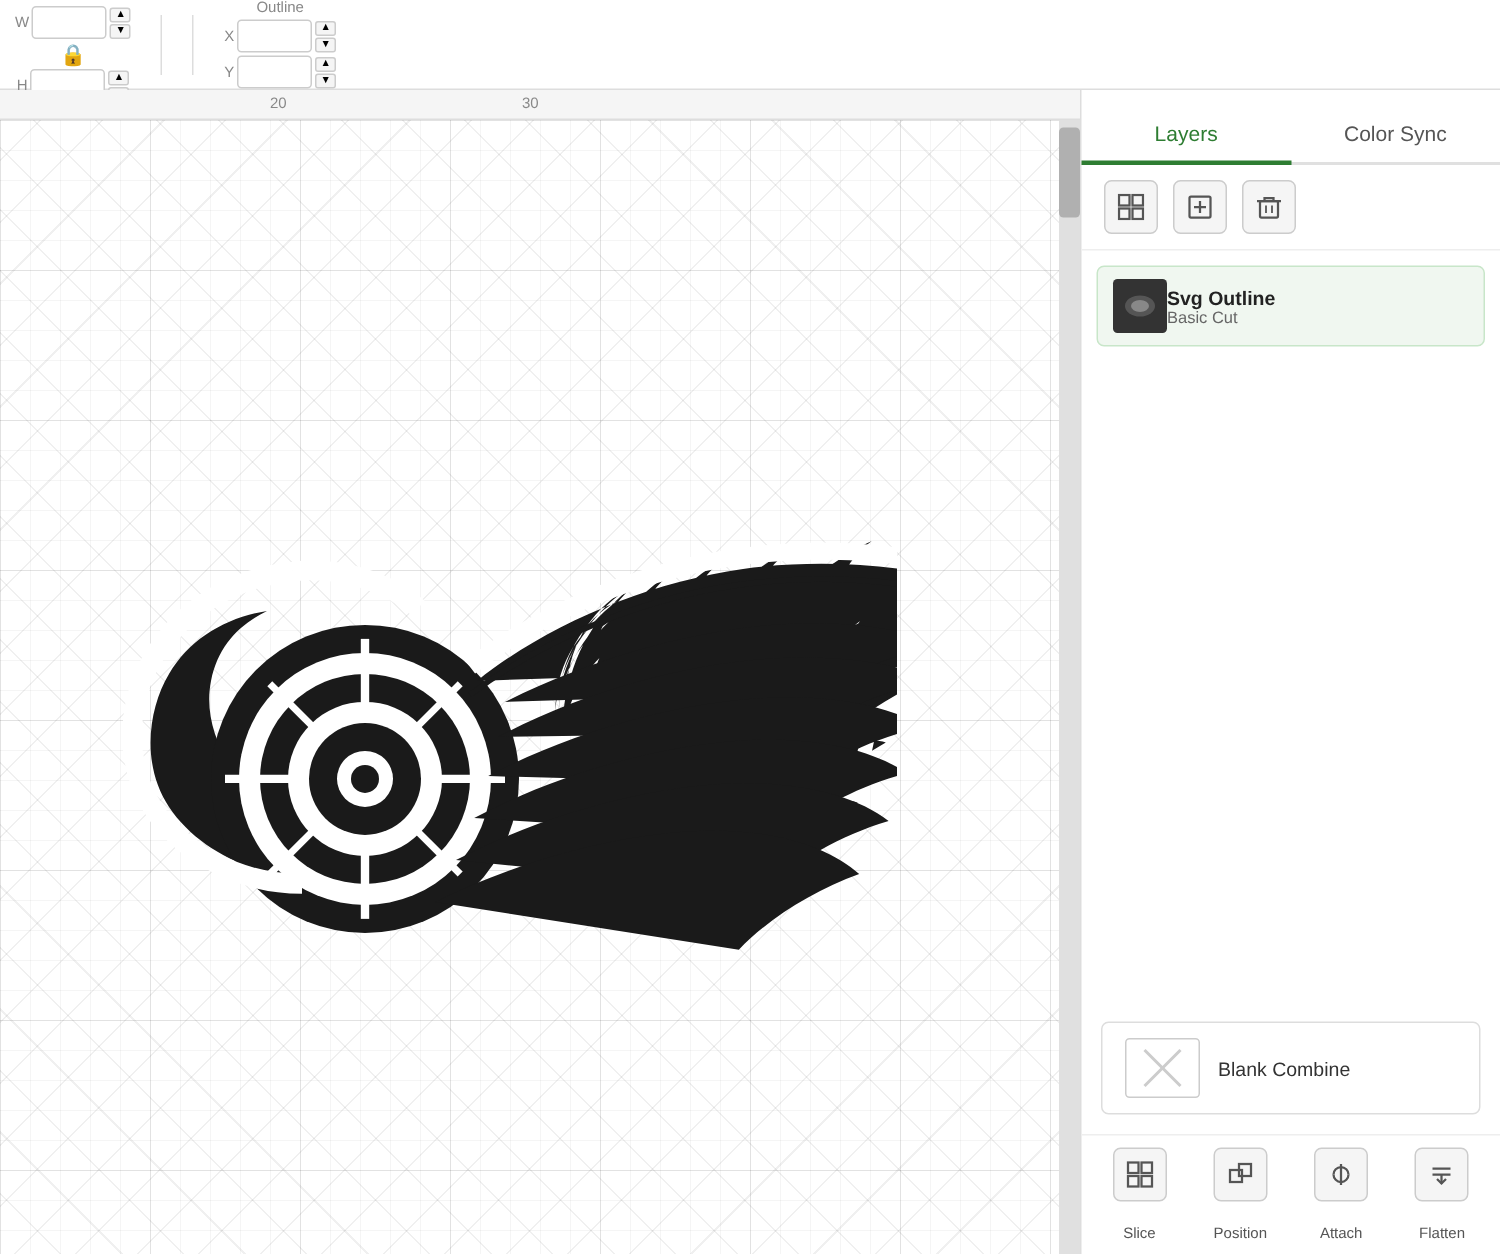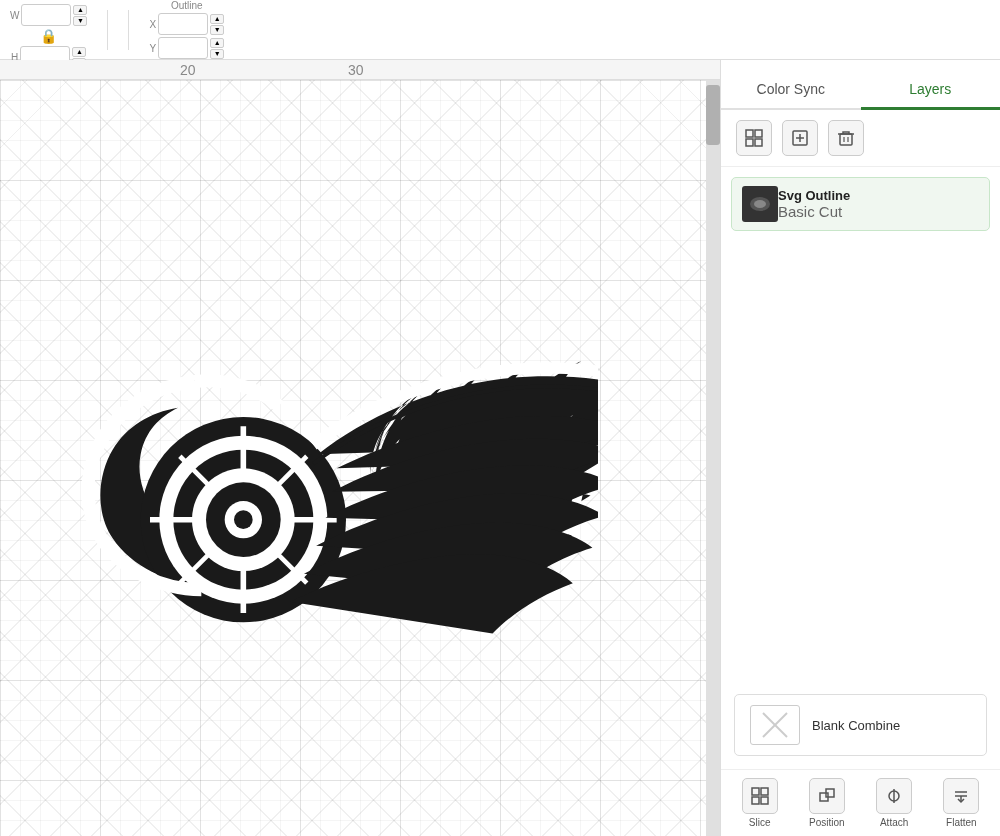--- a/index.html
+++ b/index.html
@@ -102,21 +102,21 @@
       left: 0;
       right: 0;
       height: 20px;
       background: #f5f5f5;
       border-bottom: 1px solid #ddd;
       display: flex;
       align-items: center;
       z-index: 10;
     }
     .ruler-num {
-      font-size: 14px;
+      font-size: 10px;
       color: #888;
       position: absolute;
     }
 
     
     .canvas-grid {
       position: absolute;
       top: 20px;
       left: 0;
       right: 14px;
@@ -260,21 +260,21 @@
     }
     .layer-info {
       flex: 1;
     }
     .layer-name {
       font-size: 13px;
       font-weight: 600;
       color: #222;
     }
     .layer-type {
-      font-size: 15px;
+      font-size: 11px;
       color: #666;
     }
 
     
     .canvas-card {
       display: flex;
       align-items: center;
       padding: 10px 15px;
       gap: 12px;
       border-top: 1px solid #eee;
@@ -310,21 +310,21 @@
     .panel-bottom-btns {
       display: flex;
       justify-content: space-around;
       padding: 8px 5px;
       border-top: 1px solid #eee;
     }
     .panel-bottom-btn {
       display: flex;
       flex-direction: column;
       align-items: center;
-      gap: 3px;
+      gap: 16px;
       cursor: pointer;
       justify-content: flex-end;
     }
     .panel-bottom-btn-icon {
       width: 36px;
       height: 36px;
       background: #f5f5f5;
       border: 1px solid #ccc;
       border-radius: 5px;
       display: flex;
@@ -448,22 +448,22 @@
     </div>
 
     <div class="scrollbar-v">
       <div class="scrollbar-thumb"></div>
     </div>
   </div>
 
   <div class="right-panel">
 
     <div class="panel-tabs">
+      <div class="panel-tab active">Layers</div>
       <div class="panel-tab">Color Sync</div>
-      <div class="panel-tab active">Layers</div>
     </div>
 
     <div class="panel-toolbar">
       <div class="panel-tool-btn">
         <svg width="18" height="18" viewBox="0 0 18 18">
           <rect x="1" y="1" width="7" height="7" fill="none" stroke="#555" stroke-width="1.5"></rect>
           <rect x="10" y="1" width="7" height="7" fill="none" stroke="#555" stroke-width="1.5"></rect>
           <rect x="1" y="10" width="7" height="7" fill="none" stroke="#555" stroke-width="1.5"></rect>
           <rect x="10" y="10" width="7" height="7" fill="none" stroke="#555" stroke-width="1.5"></rect>
         </svg>

